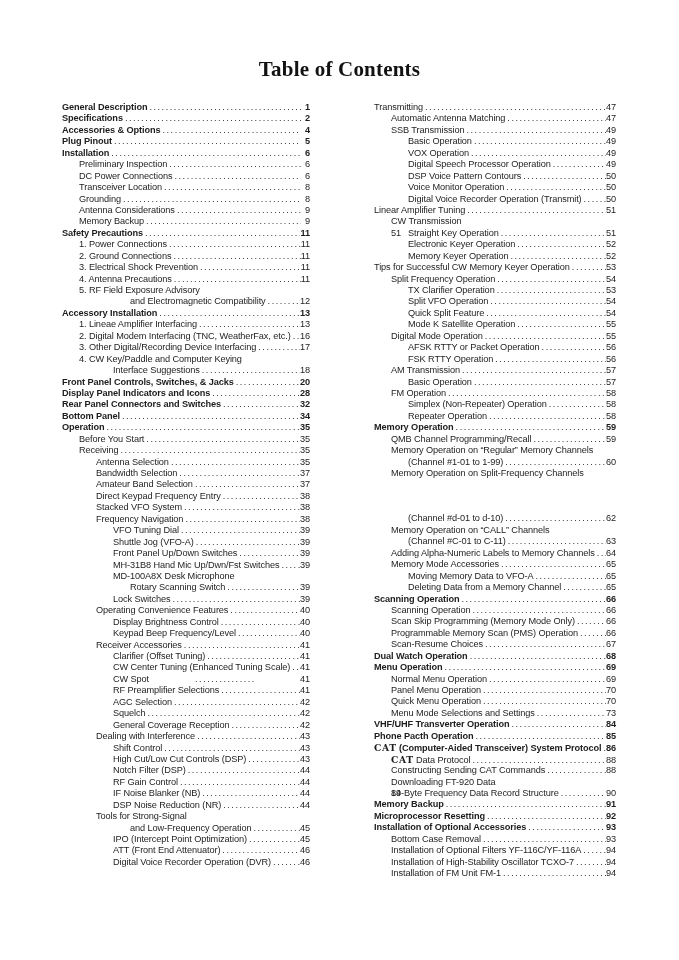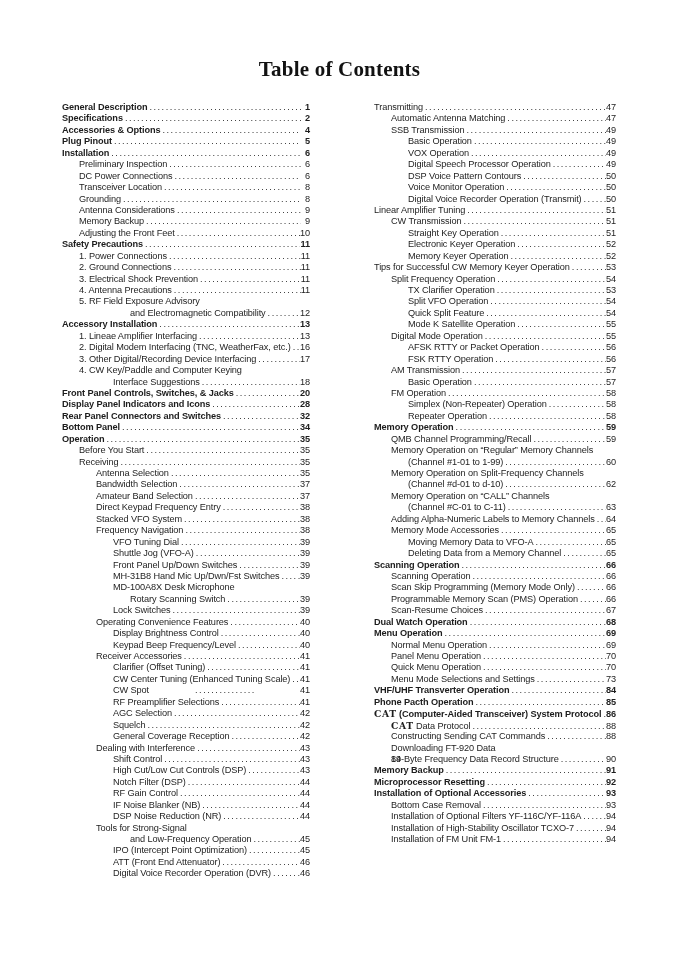--- a/index.html
+++ b/index.html
@@ -107,25 +107,20 @@
         <div class="row" style="padding-left: 17px;">
           <span class="label">Antenna Considerations</span>
           <span class="dots"></span>
           <span class="pagenum">9</span>
         </div>
         <div class="row" style="padding-left: 17px;">
           <span class="label">Memory Backup</span>
           <span class="dots"></span>
           <span class="pagenum">9</span>
         </div>
-        <div class="row" style="padding-left: 17px;">
-          <span class="label">Adjusting the Front Feet</span>
-          <span class="dots"></span>
-          <span class="pagenum">10</span>
-        </div>
         <div class="row bold" style="padding-left: 0px;">
           <span class="label">Safety Precautions</span>
           <span class="dots"></span>
           <span class="pagenum">11</span>
         </div>
         <div class="row" style="padding-left: 17px;">
           <span class="label">1.  Power Connections</span>
           <span class="dots"></span>
           <span class="pagenum">11</span>
         </div>
@@ -436,21 +431,21 @@
         <div class="row" style="padding-left: 34px;">
           <span class="label">Digital Voice Recorder Operation (Transmit)</span>
           <span class="dots"></span>
           <span class="pagenum">50</span>
         </div>
         <div class="row" style="padding-left: 0px;">
           <span class="label">Linear Amplifier Tuning</span>
           <span class="dots"></span>
           <span class="pagenum">51</span>
         </div>
-        <div class="row" style="padding-left: 17px;">
+        <div class="row" style="padding-left: 17px; flex-direction: column;">
           <span class="label">CW Transmission</span>
           <span class="dots"></span>
           <span class="pagenum">51</span>
         </div>
         <div class="row" style="padding-left: 34px;">
           <span class="label">Straight Key Operation</span>
           <span class="dots"></span>
           <span class="pagenum">51</span>
         </div>
         <div class="row" style="padding-left: 34px;">
@@ -547,21 +542,21 @@
           <span class="label">Memory Operation on “Regular” Memory Channels</span>
         </div>
         <div class="row" style="padding-left: 34px;">
           <span class="label">(Channel #1-01 to 1-99)</span>
           <span class="dots"></span>
           <span class="pagenum">60</span>
         </div>
         <div class="row" style="padding-left: 17px;">
           <span class="label">Memory Operation on Split-Frequency Channels</span>
         </div>
-        <div class="row" style="padding-left: 34px;">
+        <div class="row" style="padding-left: 34px; margin-top: 34px;">
           <span class="label">(Channel #d-01 to d-10)</span>
           <span class="dots"></span>
           <span class="pagenum">62</span>
         </div>
         <div class="row" style="padding-left: 17px;">
           <span class="label">Memory Operation on “CALL” Channels</span>
         </div>
         <div class="row" style="padding-left: 34px;">
           <span class="label">(Channel #C-01 to C-11)</span>
           <span class="dots"></span>

